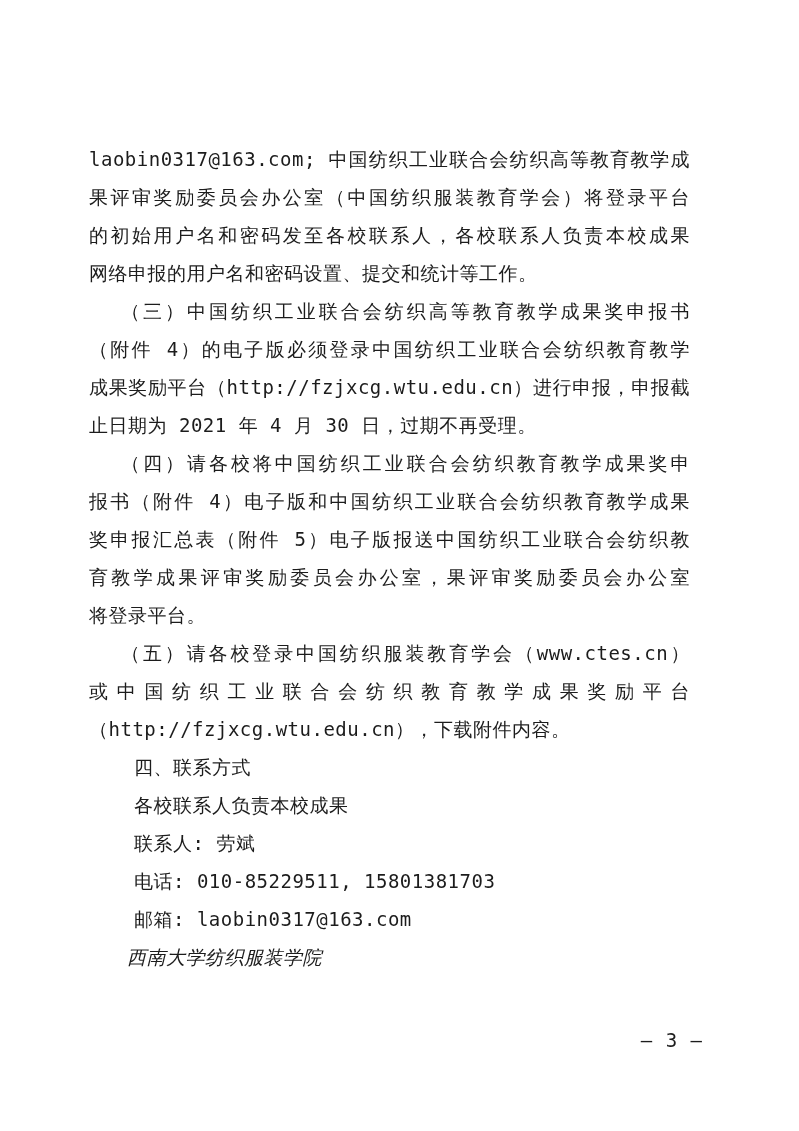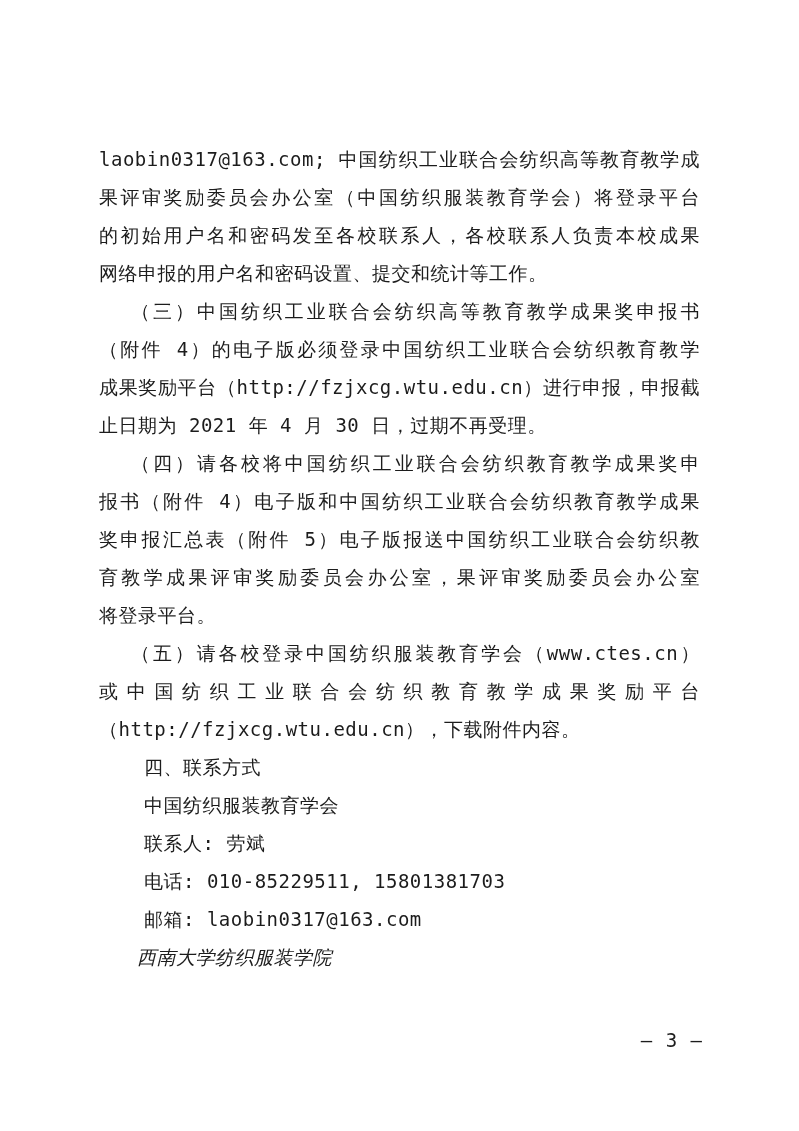--- a/index.html
+++ b/index.html
@@ -15,21 +15,21 @@
     font-family: "DejaVu Sans Mono", "Liberation Serif", serif;
     color: #1c1c1c;
   }
   .page {
     position: absolute;
     inset: 0;
     background: #ffffff;
   }
   .doc-body {
     position: absolute;
-    left: 99px;
+    left: 89px;
     top: 140px;
     width: 601px;
   }
   .ln {
     height: 38px;
     line-height: 38px;
     font-size: 19px;
     white-space: pre-wrap;
     letter-spacing: 0.5px;
   }
@@ -69,21 +69,21 @@
     <div class="ln">止日期为 2021 年 4 月 30 日，过期不再受理。</div>
     <div class="ln j ind-p">（四）请各校将中国纺织工业联合会纺织教育教学成果奖申</div>
     <div class="ln j">报书（附件 4）电子版和中国纺织工业联合会纺织教育教学成果</div>
     <div class="ln j">奖申报汇总表（附件 5）电子版报送中国纺织工业联合会纺织教</div>
     <div class="ln j">育教学成果评审奖励委员会办公室，果评审奖励委员会办公室</div>
     <div class="ln">将登录平台。</div>
     <div class="ln j ind-p">（五）请各校登录中国纺织服装教育学会（www.ctes.cn）</div>
     <div class="ln j">或中国纺织工业联合会纺织教育教学成果奖励平台</div>
     <div class="ln">（http://fzjxcg.wtu.edu.cn），下载附件内容。</div>
     <div class="ln ind-t">四、联系方式</div>
-    <div class="ln ind-t">中国纺织服装教育学会</div>
+    <div class="ln ind-t">各校联系人负责本校成果</div>
     <div class="ln ind-t">联系人: 劳斌</div>
     <div class="ln ind-t">电话: 010-85229511, 15801381703</div>
     <div class="ln ind-t">邮箱: laobin0317@163.com</div>
     <div class="ln ind-s">西南大学纺织服装学院</div>
   </div>
 
   <div class="page-number">— 3 —</div>
 </div>
 
 </body></html>

